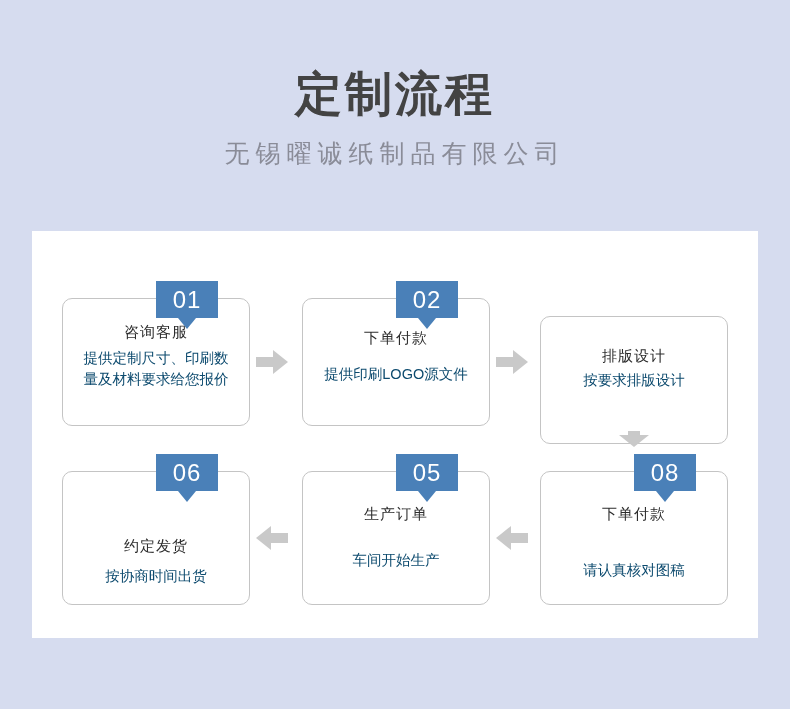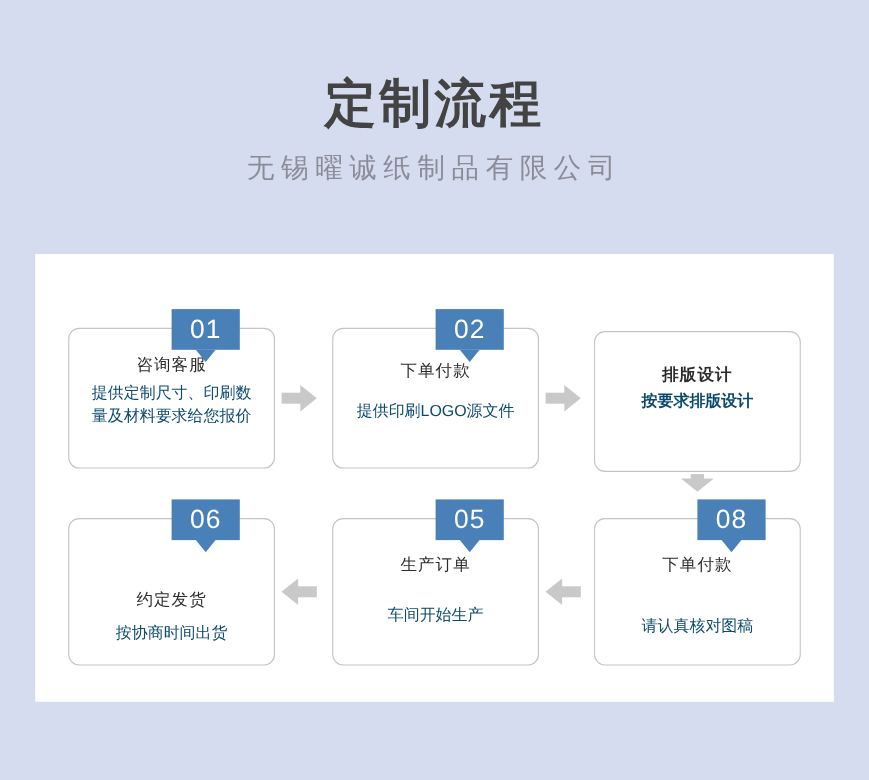--- a/index.html
+++ b/index.html
@@ -188,21 +188,21 @@
     <div class="badge" style="left:124px; top:50px;">01</div>
 
     <div class="card" style="left:270px; top:67px; width:188px; height:128px;">
       <div class="inner" style="top:30px;">
         <div class="card-title">下单付款</div>
         <div class="card-desc" style="margin-top:16px;">提供印刷LOGO源文件</div>
       </div>
     </div>
     <div class="badge" style="left:364px; top:50px;">02</div>
 
-    <div class="card" style="left:508px; top:70px; width:188px; height:128px;font-weight:bold;">
+    <div class="card" style="left:508px; top:85px; width:188px; height:128px;">
       <div class="inner" style="top:30px;">
         <div class="card-title">排版设计</div>
         <div class="card-desc" style="margin-top:4px;">按要求排版设计</div>
       </div>
     </div>
 
     <div class="card" style="left:508px; top:240px; width:188px; height:134px;">
       <div class="inner" style="top:33px;">
         <div class="card-title">下单付款</div>
         <div class="card-desc" style="margin-top:36px;">请认真核对图稿</div>

